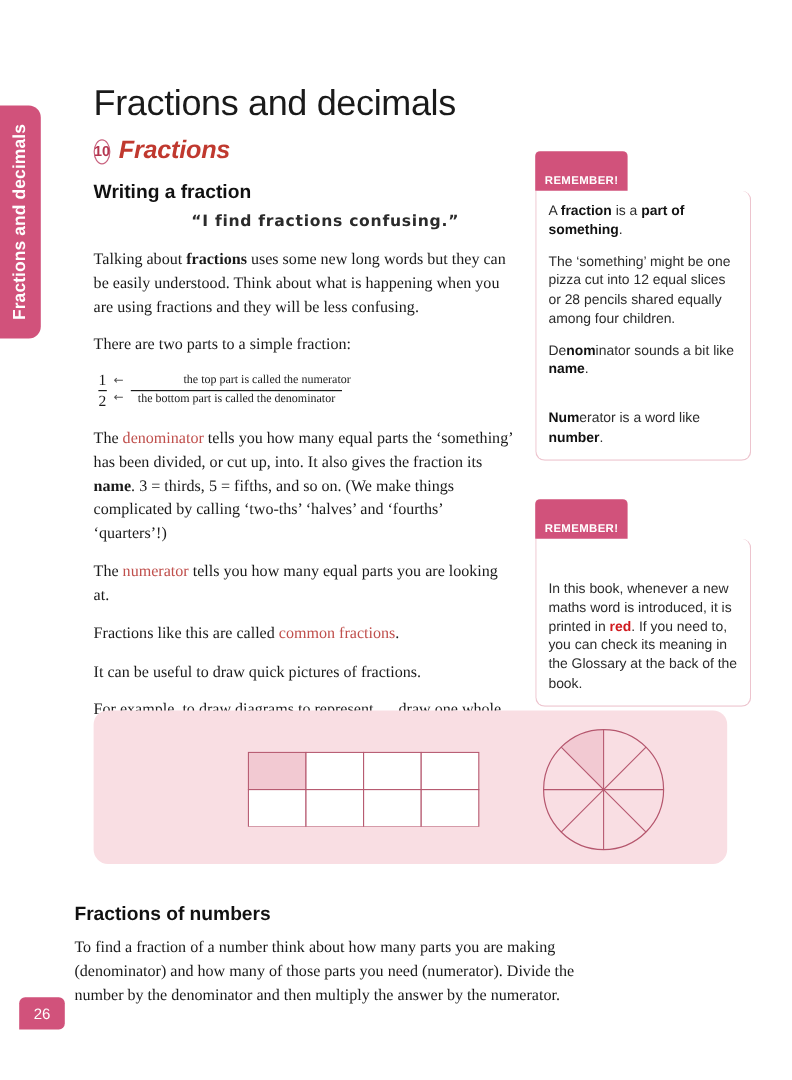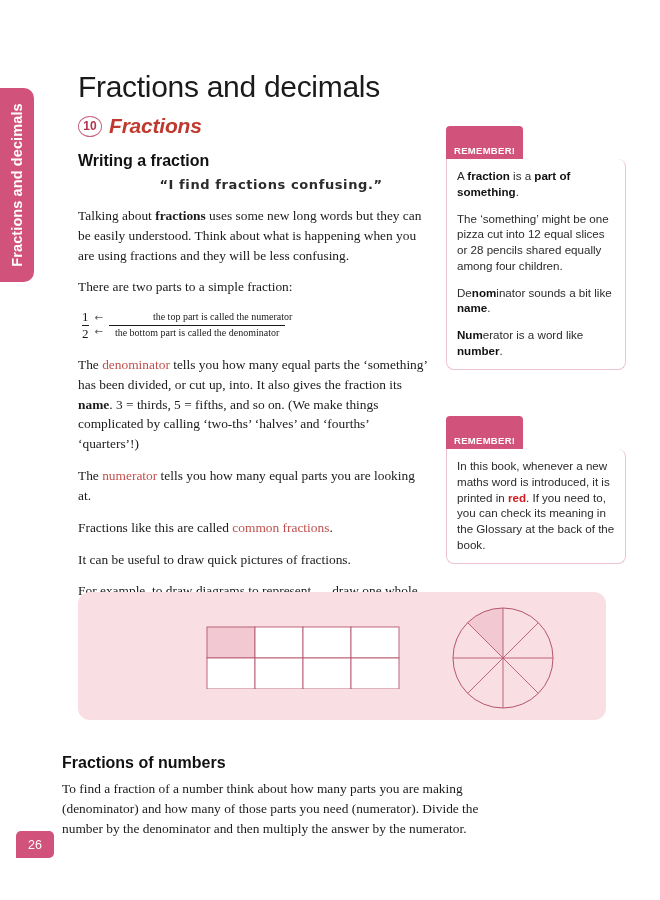--- a/index.html
+++ b/index.html
@@ -78,21 +78,21 @@
     letter-spacing: -0.3px;
   }
 
   .section-head {
     display: flex;
     align-items: center;
     gap: 7px;
     margin: 10px 0 14px 0;
   }
   .sec-badge {
-    width: 24px;
+    width: 14px;
     height: 21px;
     border-radius: 50%;
     border: 1.4px solid #c9637f;
     color: #b4354f;
     font-family: "Liberation Sans", sans-serif;
     font-size: 12px;
     font-weight: bold;
     display: flex;
     align-items: center;
     justify-content: center;
@@ -237,21 +237,21 @@
     box-sizing: border-box;
     width: 180px;
   }
   .remember p {
     margin: 0 0 11px 0;
     font-family: "Liberation Sans", sans-serif;
     font-size: 11.6px;
     line-height: 1.36;
     color: #2b2b2b;
   }
-  .remember p:last-child { margin-bottom: 0; }
+  .remember p:last-child { margin-bottom: 0; margin-top: 25px; }
   .remember b { font-weight: bold; color: #111; }
   .remember .red { color: #d0191e; font-weight: bold; }
 
   #remember-1 { left: 446px; top: 126px; }
   #remember-2 { left: 446px; top: 416px; }
 
   
   .bottom-sec {
     position: absolute;
     left: 62px;

